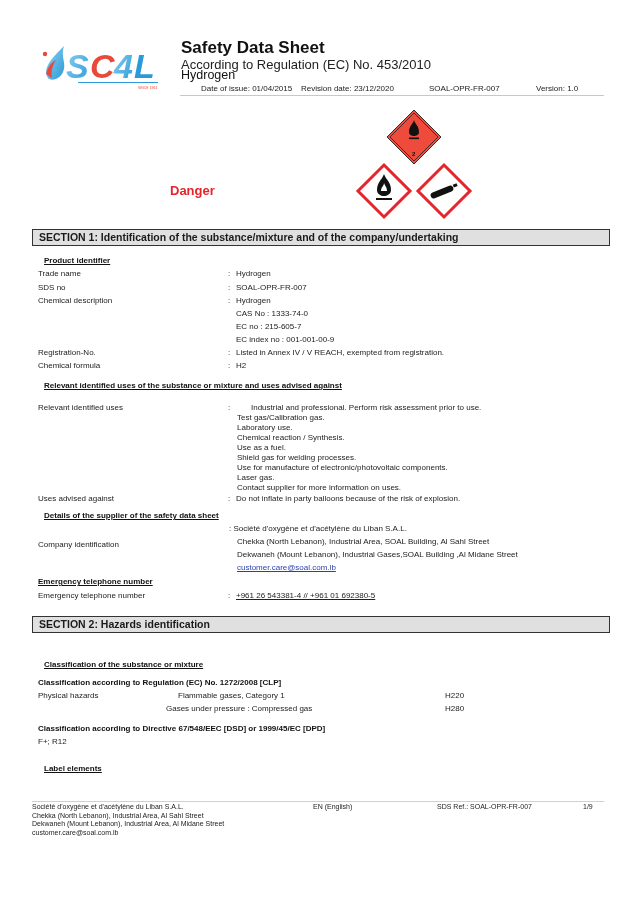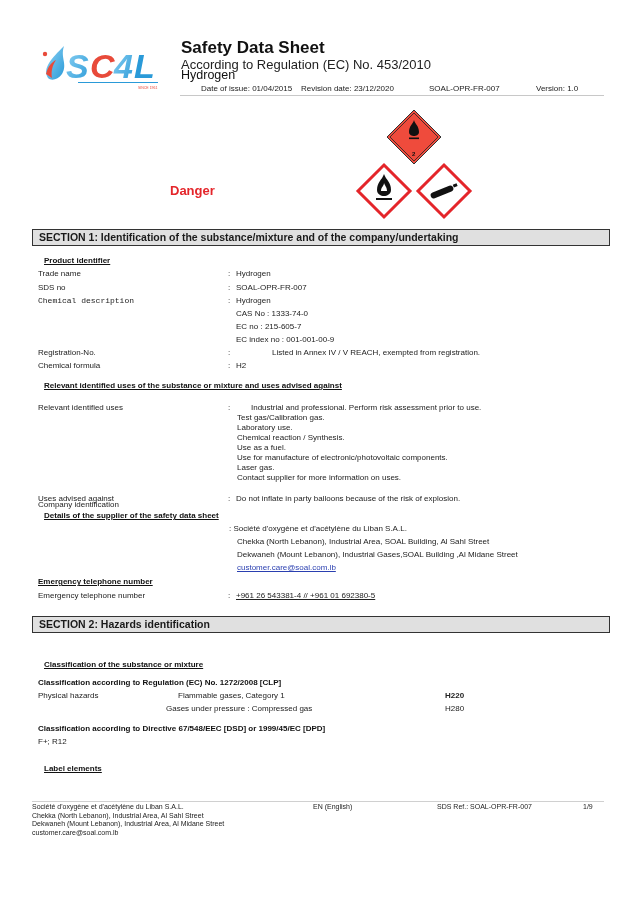--- a/index.html
+++ b/index.html
@@ -93,75 +93,76 @@
 <div class="abs subhead" style="left:44px; top:256px;">Product identifier</div>
 
 <div class="abs lbl" style="top:269px;">Trade name</div>
 <div class="abs colon" style="top:269px;">:</div>
 <div class="abs val" style="top:269px;">Hydrogen</div>
 
 <div class="abs lbl" style="top:283px;">SDS no</div>
 <div class="abs colon" style="top:283px;">:</div>
 <div class="abs val" style="top:283px;">SOAL-OPR-FR-007</div>
 
-<div class="abs lbl" style="top:296px;font-family:Liberation Mono, monospace;">Chemical description</div>
+<div class="abs lbl" style="top:296px;">Chemical description</div>
 <div class="abs colon" style="top:296px;">:</div>
 <div class="abs val" style="top:296px;">Hydrogen</div>
 <div class="abs val" style="top:309px;">CAS No : 1333-74-0</div>
 <div class="abs val" style="top:322px;">EC no : 215-605-7</div>
 <div class="abs val" style="top:335px;">EC index no : 001-001-00-9</div>
 
 <div class="abs lbl" style="top:348px;">Registration-No.</div>
 <div class="abs colon" style="top:348px;">:</div>
-<div class="abs val" style="top:348px;margin-left:36px;">Listed in Annex IV / V REACH, exempted from registration.</div>
+<div class="abs val" style="top:348px;">Listed in Annex IV / V REACH, exempted from registration.</div>
 
 <div class="abs lbl" style="top:361px;">Chemical formula</div>
 <div class="abs colon" style="top:361px;">:</div>
 <div class="abs val" style="top:361px;">H2</div>
 
 <div class="abs subhead" style="left:44px; top:381px;">Relevant identified uses of the substance or mixture and uses advised against</div>
 
 <div class="abs lbl" style="top:403px;">Relevant identified uses</div>
 <div class="abs colon" style="top:403px;">:</div>
 <div class="abs uses" style="top:403px;">
   <div>Industrial and professional. Perform risk assessment prior to use.</div>
   <div class="indent">Test gas/Calibration gas.</div>
   <div class="indent">Laboratory use.</div>
   <div class="indent">Chemical reaction / Synthesis.</div>
   <div class="indent">Use as a fuel.</div>
+  <div class="indent">Shield gas for welding processes.</div>
   <div class="indent">Use for manufacture of electronic/photovoltaic components.</div>
   <div class="indent">Laser gas.</div>
   <div class="indent">Contact supplier for more information on uses.</div>
 </div>
 
 <div class="abs lbl" style="top:494px;">Uses advised against</div>
 <div class="abs colon" style="top:494px;">:</div>
 <div class="abs val" style="top:494px;">Do not inflate in party balloons because of the risk of explosion.</div>
 
 <div class="abs subhead" style="left:44px; top:511px;">Details of the supplier of the safety data sheet</div>
 
-<div class="abs lbl" style="top:500px;">Company identification</div>
+<div class="abs lbl" style="top:540px;">Company identification</div>
 <div class="abs val" style="left:229px; top:524px;">: <span>Société d'oxygène et d'acétylène du Liban S.A.L.</span></div>
 <div class="abs val" style="left:237px; top:537px;">Chekka (North Lebanon), Industrial Area, SOAL Building, Al Sahl Street</div>
 <div class="abs val" style="left:237px; top:550px;">Dekwaneh (Mount Lebanon), Industrial Gases,SOAL Building ,Al Midane Street</div>
 <div class="abs val link" style="left:237px; top:563px;">customer.care@soal.com.lb</div>
 
 <div class="abs subhead" style="left:38px; top:577px;">Emergency telephone number</div>
 <div class="abs lbl" style="top:591px;">Emergency telephone number</div>
 <div class="abs colon" style="top:591px;">:</div>
 <div class="abs val" style="top:591px;text-decoration:underline;">+961 26 543381-4  // +961 01 692380-5</div>
 
 <div class="abs sect" style="top:616px;">SECTION 2: Hazards identification</div>
 
 <div class="abs subhead" style="left:44px; top:660px;">Classification of the substance or mixture</div>
 <div class="abs bold8" style="left:38px; top:678px;">Classification according to Regulation (EC) No. 1272/2008 [CLP]</div>
 
 <div class="abs lbl" style="top:691px;">Physical hazards</div>
 <div class="abs val" style="left:166px; top:691px;padding-left:12px;">Flammable gases, Category 1</div>
-<div class="abs val" style="left:445px; top:691px;font-weight:bold;">H220</div>
+<div class="abs val" style="left:445px; top:691px;">H220</div>
 <div class="abs val" style="left:166px; top:704px;">Gases under pressure : Compressed gas</div>
 <div class="abs val" style="left:445px; top:704px;">H280</div>
 
 <div class="abs bold8" style="left:38px; top:724px;">Classification according to Directive 67/548/EEC [DSD] or 1999/45/EC [DPD]</div>
 <div class="abs lbl" style="top:737px;">F+; R12</div>
 
 <div class="abs subhead" style="left:44px; top:764px;">Label elements</div>
 
 <div class="abs hr-bot"></div>
 <div class="abs foot" style="left:32px; top:803px;">

